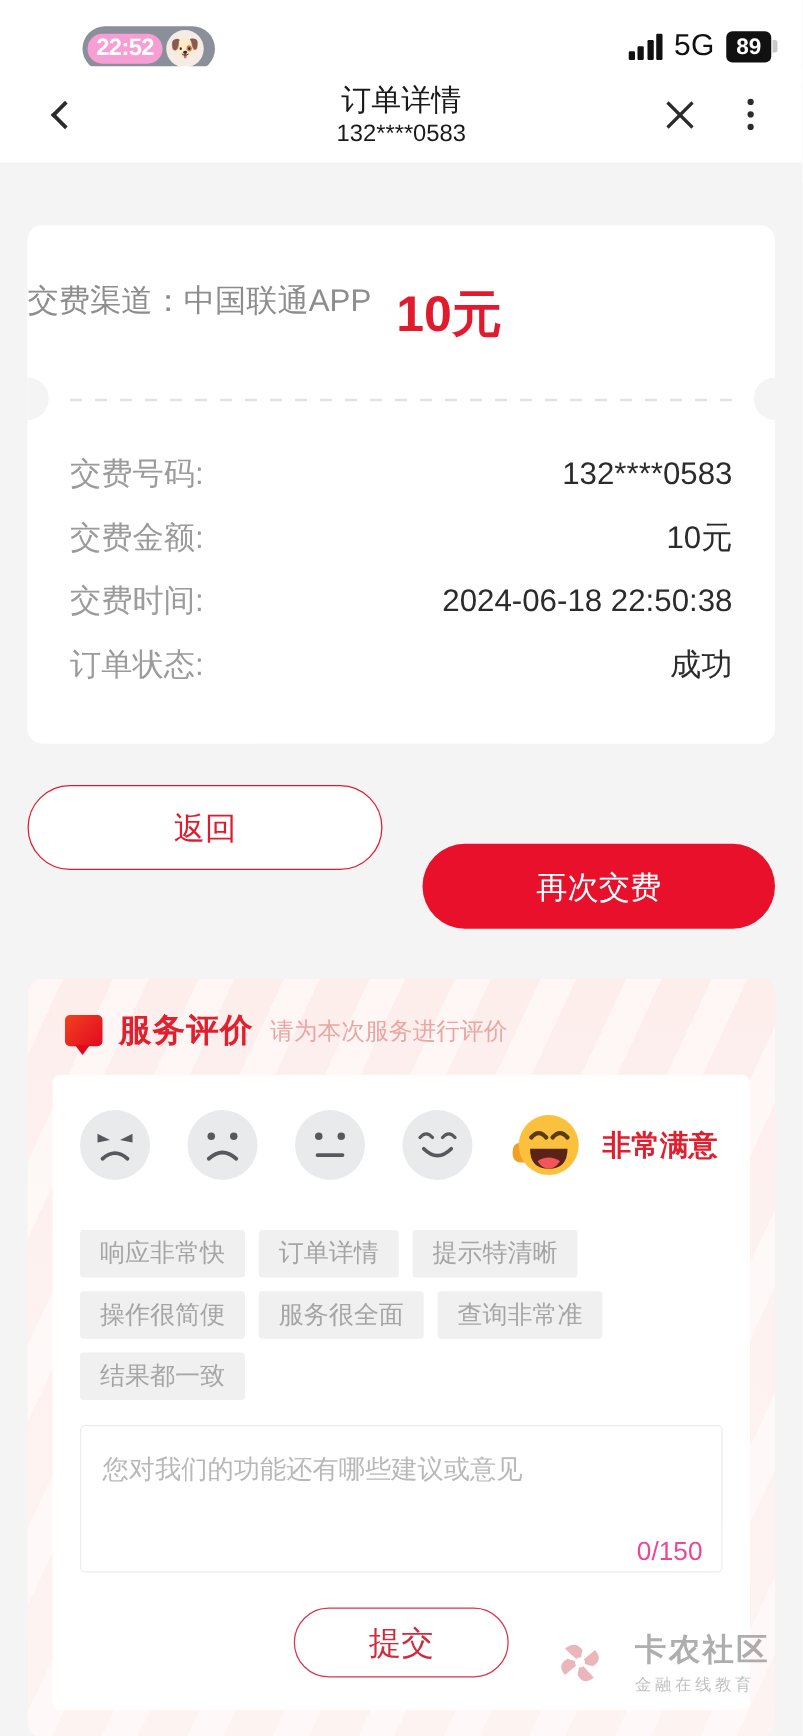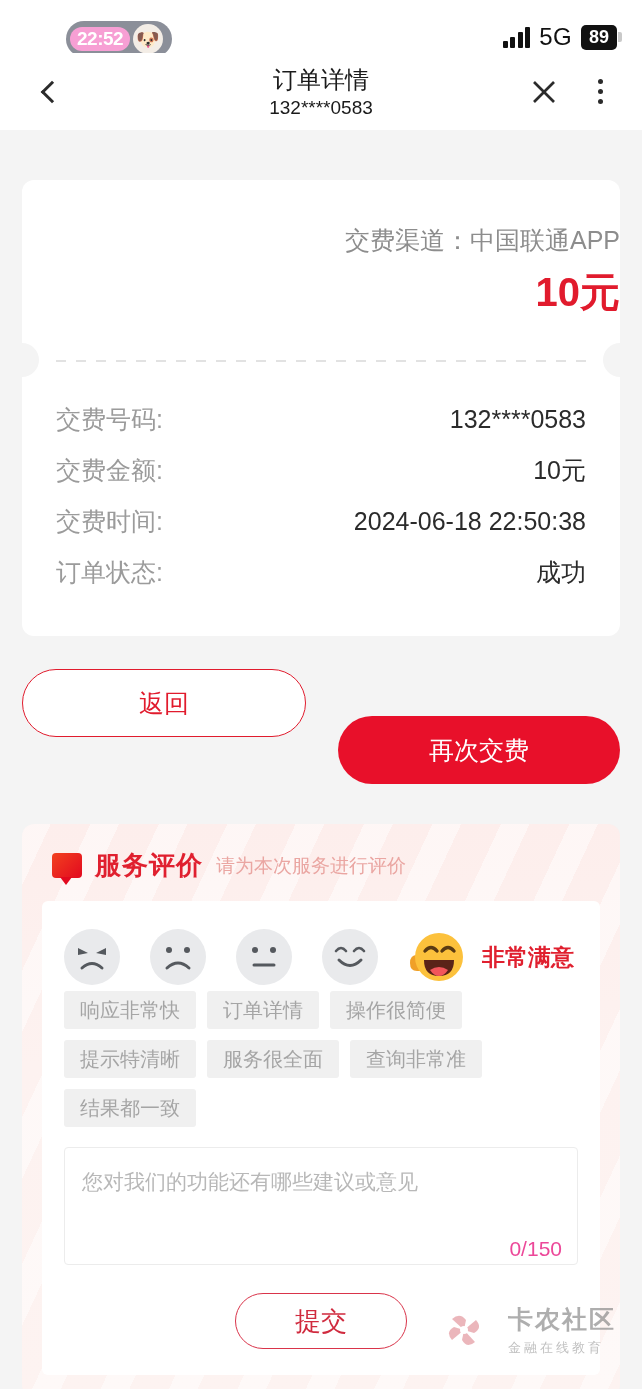--- a/index.html
+++ b/index.html
@@ -86,22 +86,22 @@
 
   
   .content{ position:absolute; top:145px; left:0; width:642px; bottom:0; background:#f4f4f4; }
 
   
   .ticket{
     position:relative; margin:35px 22px 0; background:#ffffff;
     border-radius:12px; overflow:hidden;
   }
   .ticket-top{
-    padding:44px 0 40px; display:flex; flex-direction:column;
-    align-items:flex-end; gap:8px;
+    padding:44px 0 40px; display:flex; flex-direction:row;
+    align-items:flex-start; gap:20px;
   }
   .channel{ font-size:25px; color:#8d8d8d; }
   .amount-big{ font-size:40px; color:#e11b2d; font-weight:bold; }
   .divider-wrap{ position:relative; height:2px; }
   .dashes{
     position:absolute; left:34px; right:34px; top:0; height:2px;
     background-image:repeating-linear-gradient(to right,#e2e2e2 0 10px,transparent 10px 20px);
   }
   .notch{
     position:absolute; top:-17px; width:34px; height:34px;
@@ -160,21 +160,21 @@
   }
   .faces{ display:flex; align-items:center; gap:0; }
   .face{
     width:56px; height:56px; border-radius:50%; margin-right:30px;
     position:relative; background:#e9eaec; flex:none;
   }
   .face svg{ position:absolute; inset:0; }
   .face.sel{ background:transparent; margin-right:18px; }
   .sel-label{ font-size:23px; color:#e0202f; font-weight:bold; }
 
-  .chips{ display:flex; flex-wrap:wrap; gap:11px; margin-top:6px; }
+  .chips{ display:flex; flex-wrap:wrap; gap:11px; margin-top:40px; }
   .chip{
     background:#f0f0f0; color:#a5a5a5; font-size:20px;
     padding:9px 16px; border-radius:3px; line-height:1;
   }
 
   .ta{
     margin-top:20px; position:relative; border:1px solid #ececec;
     border-radius:4px; height:118px; background:#fff;
   }
   .ta-ph{ position:absolute; left:17px; top:20px; font-size:21px; color:#b8b8b8; }
@@ -327,22 +327,22 @@
               <path d="M16 31 q15 0 30 0 q0 16 -15 16 q-15 0 -15 -16z" fill="#5a2318"></path>
               <path d="M22 41 q9 -6 18 0 q-4 6 -9 6 q-5 0 -9 -6z" fill="#f2565b"></path>
             </svg>
           </div>
           <div class="sel-label">非常满意</div>
         </div>
 
         <div class="chips">
           <div class="chip">响应非常快</div>
           <div class="chip">订单详情</div>
+          <div class="chip">提示特清晰</div>
           <div class="chip">操作很简便</div>
-          <div class="chip">提示特清晰</div>
           <div class="chip">服务很全面</div>
           <div class="chip">查询非常准</div>
           <div class="chip">结果都一致</div>
         </div>
 
         <div class="ta">
           <div class="ta-ph">您对我们的功能还有哪些建议或意见</div>
           <div class="ta-count">0/150</div>
         </div>
 

